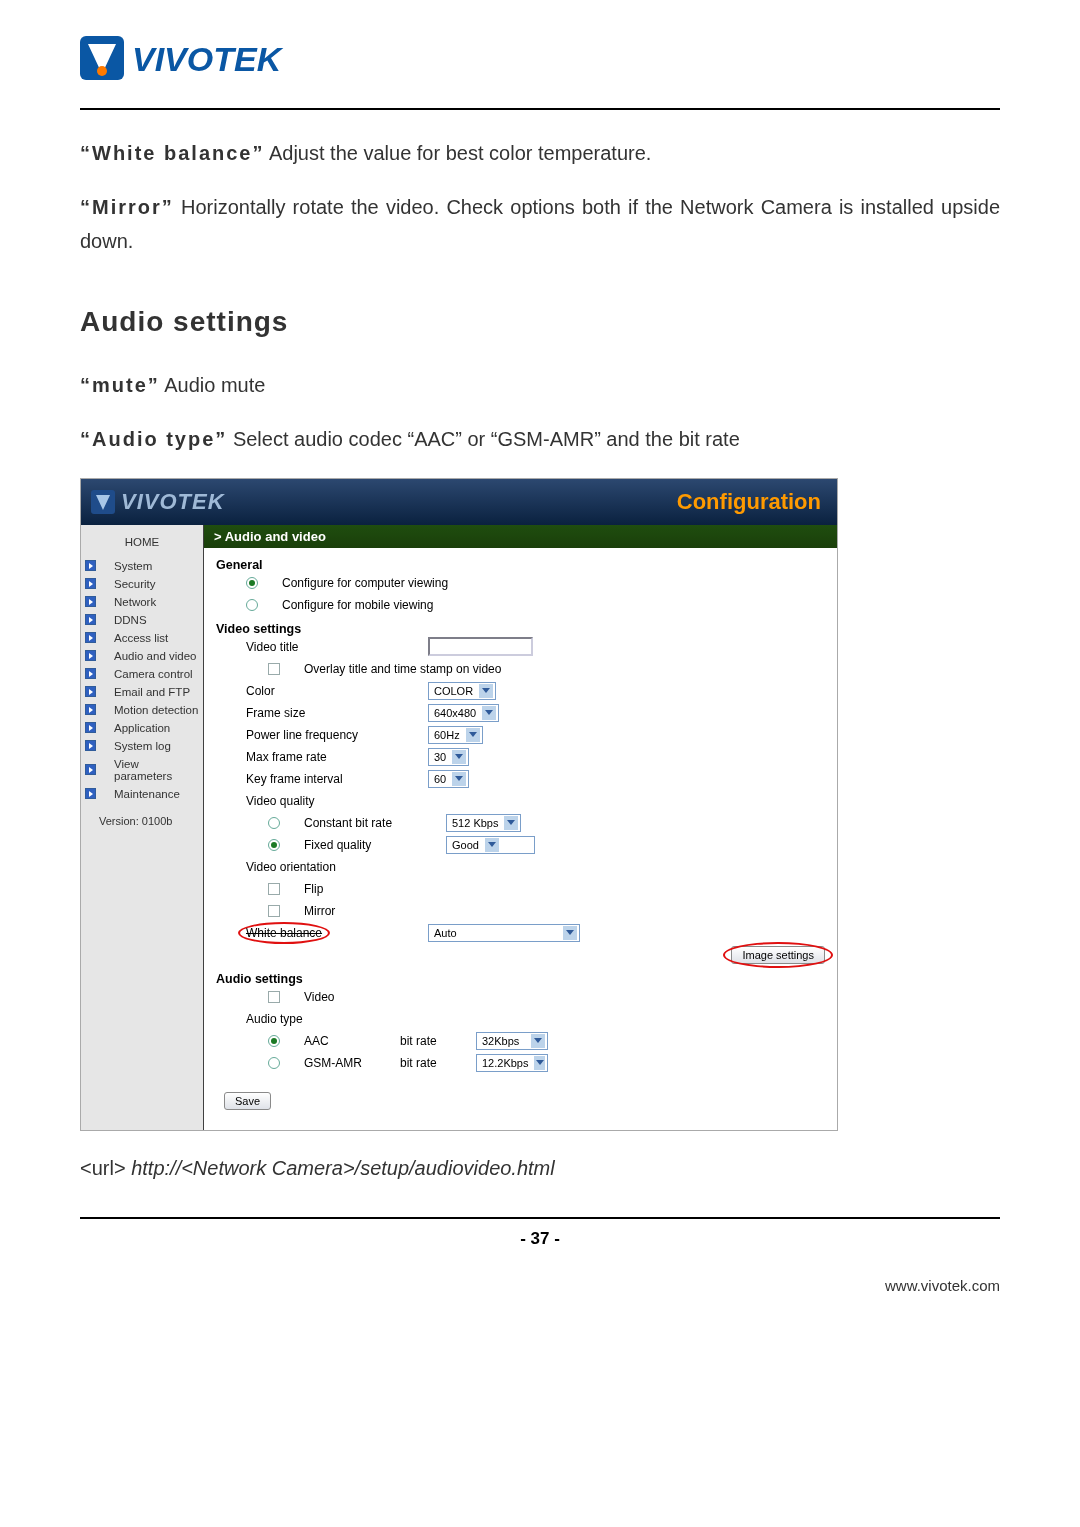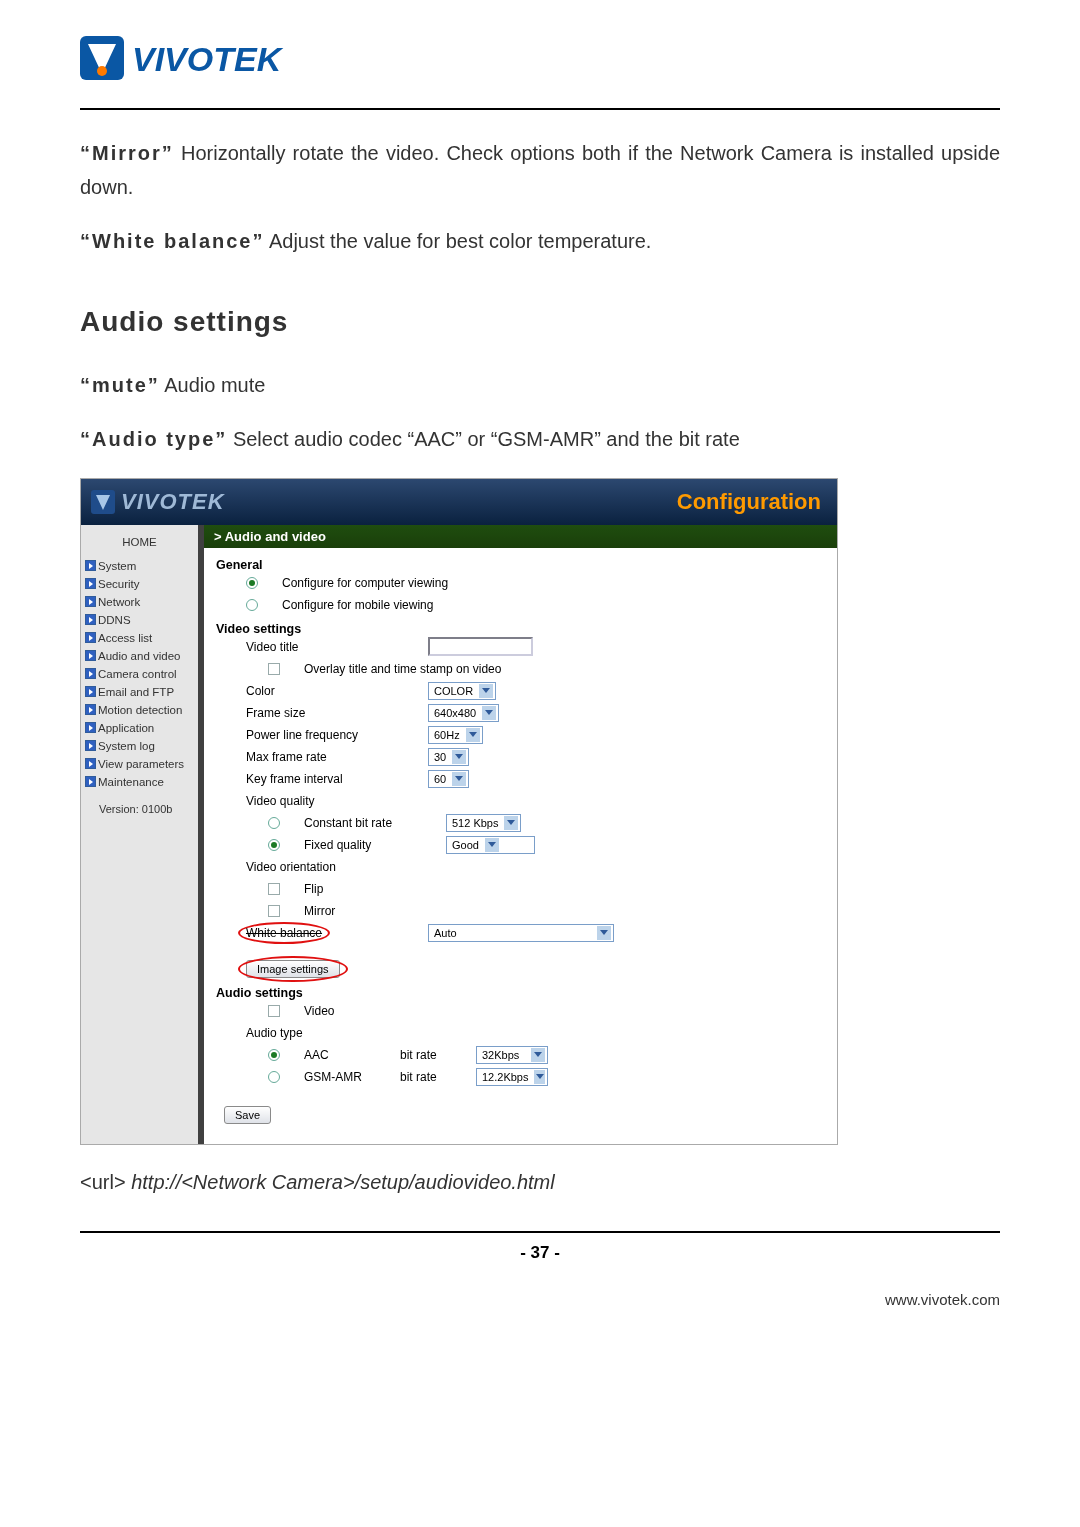--- a/index.html
+++ b/index.html
@@ -34,28 +34,28 @@
     position:relative;
     display:flex; align-items:center; justify-content:space-between;
     padding: 0 16px 0 10px;
   }
   .cap-brand { color:#9fb9d6; font-size:22px; font-weight:bold; font-style:italic; letter-spacing:1px; display:flex; align-items:center; gap:6px; }
   .cap-config { color:#ff9a00; font-size:22px; font-weight:bold; }
   .cap-body { display:flex; }
   .sidebar {
     width:123px;
     background:#e6e6e6;
-    border-right:6px solid #404040;
+    border-right:1px solid #404040;
     font-size:11.5px;
     color:#333;
     padding:6px 0 4px;
   }
   .sidebar .home-row { text-align:center; padding:5px 0 9px; }
   .sidebar .nav-item {
-    display:flex; align-items:center; gap:2px;
+    display:flex; align-items:center; gap:18px;
     padding:3px 4px;
   }
   .nav-arrow { width:11px; height:11px; background:#2f60c0; border:1px solid #305c9a; position:relative; flex:0 0 11px;}
   .nav-arrow::after { content:""; position:absolute; left:3px; top:2px; width:0; height:0; border-left:4px solid #fff; border-top:3px solid transparent;border-bottom:3px solid transparent;}
   .version { margin-top:8px; padding:4px 18px; font-size:11px; }
   .main-panel { flex:1; background:#0f766e; }
   .panel-title {
     background:linear-gradient(#1f4d0f,#1a3f0a);
     color:#fff; font-weight:bold; font-size:13px;
     padding:4px 10px;
@@ -93,27 +93,27 @@
       <rect x="0" y="6" width="44" height="44" rx="6" fill="#0a57a4"></rect>
       <path d="M8 14 L22 44 L36 14 Z" fill="#fff"></path>
       <circle cx="22" cy="41" r="5" fill="#ff7a00"></circle>
       <text x="52" y="41" font-family="Arial" font-size="34" font-weight="bold" font-style="italic" fill="#0a57a4">VIVOTEK</text>
     </svg>
   </div>
 
   <hr class="hr-thick">
 
   <div class="body-text">
+    <p>
+      <span class="bold">“White balance”</span>
+      <span>Adjust the value for best color temperature.</span>
+    </p>
     <p style="text-align:justify;">
       <span class="bold">“Mirror”</span>
       <span>Horizontally rotate the video. Check options both if the Network Camera is installed upside down.</span>
-    </p>
-    <p>
-      <span class="bold">“White balance”</span>
-      <span>Adjust the value for best color temperature.</span>
     </p>
 
     <h2 class="section-title">Audio settings</h2>
 
     <p>
       <span class="bold">“mute”</span>
       <span>Audio mute</span>
     </p>
     <p>
       <span class="bold">“Audio type”</span>
@@ -272,26 +272,26 @@
           <div class="row deep">
               <span class="chk"></span>
               <span>Flip</span>
             </div>
           <div class="row deep">
               <span class="chk"></span>
               <span>Mirror</span>
             </div>
           <div class="row indent">
               <span class="label-col"><span class="red-oval" style="text-decoration:line-through;">White balance</span></span>
-              <span class="sel" style="width:186px;justify-content:space-between">
+              <span class="sel" style="width:152px;justify-content:space-between">
                 <span>Auto</span>
                 <span class="drop"></span>
               </span>
             </div>
-          <div class="row indent" style="margin-top:14px;">
+          <div class="row indent" style="margin-top:0;justify-content:flex-end;">
               <span class="red-oval"><span class="btn-emu">Image settings</span></span>
             </div>
 
           <div class="group-title audio-sec" style="margin-top:6px">Audio settings</div>
           <div class="row deep">
               <span class="chk"></span>
               <span>Video</span>
             </div>
           <div class="row indent">
               <span>Audio type</span>

